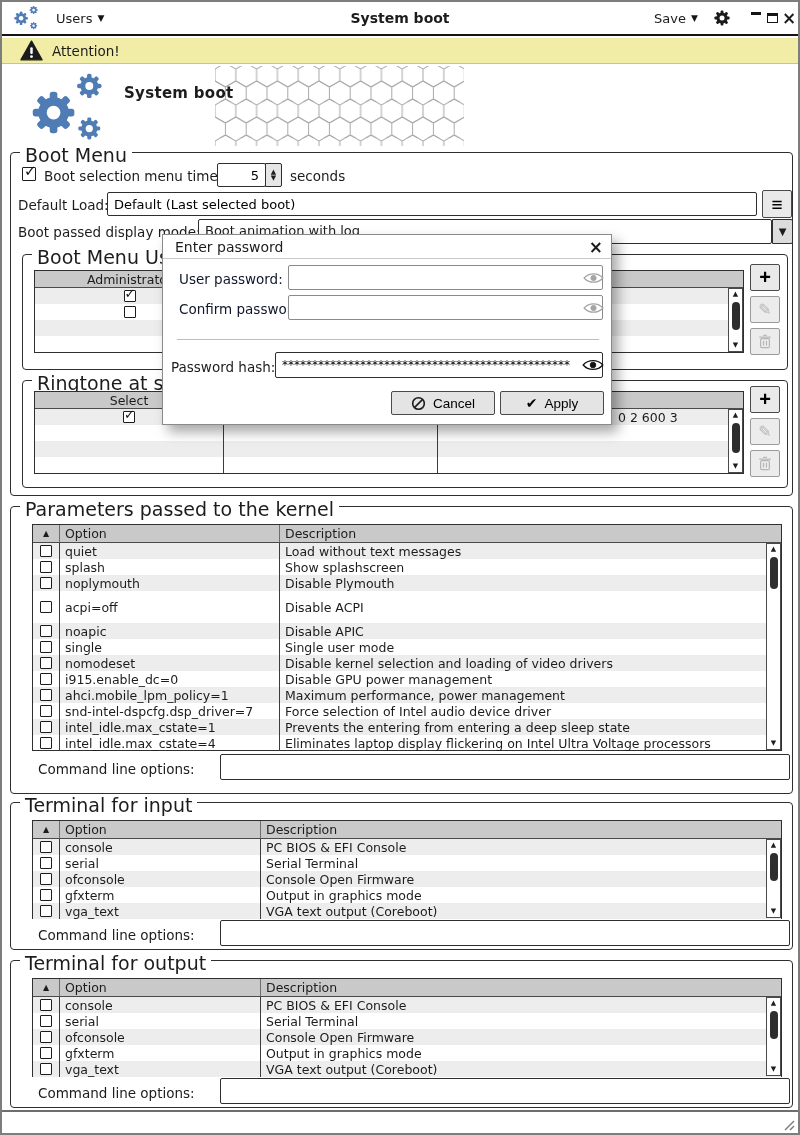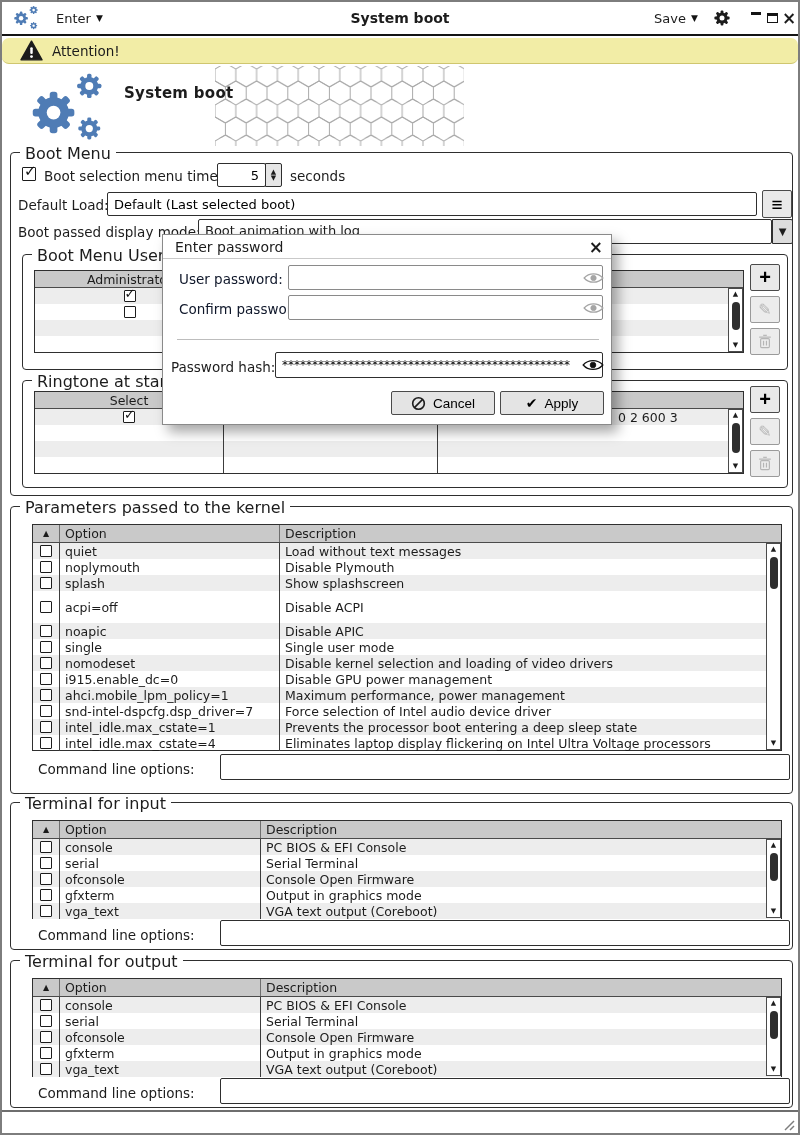--- a/index.html
+++ b/index.html
@@ -12,31 +12,31 @@
   #titlebar { left:0; top:0; width:796px; height:34px; background:#fff; border-bottom:2px solid #141414; }
   #titlebar .tb-item { position:absolute; top:0; height:32px; display:flex; align-items:center; gap:5px; }
   .caret { font-size:9px; color:#141414; }
   #win-title { left:0; width:100%; justify-content:center; font-weight:bold; font-size:14px; pointer-events:none; }
   .winbtn { position:absolute; top:0; height:32px; width:16px; display:flex; align-items:center; justify-content:center; cursor:default; }
   .dash { width:10px; height:3px; background:#141414; transform:translateY(-5px); }
   .maxbox { width:11px; height:10px; border:1.5px solid #141414; border-top:3.5px solid #141414; }
   .xglyph { font-size:17px; font-weight:bold; line-height:1; }
 
   
-  #attention { left:0; top:36px; width:796px; height:26px; background:#f2eda6; border-bottom:1px solid #cfc66f; display:flex; align-items:center; padding-left:18px; gap:9px;border-radius:7px; }
+  #attention { left:0; top:36px; width:796px; height:26px; background:#f2eda6; border-bottom:1px solid #cfc66f; display:flex; align-items:center; padding-left:18px; gap:9px; }
   #attention span { font-size:13.5px; }
 
   
   #hexwrap { left:213px; top:64px; }
   #hdr-title { left:122px; top:82px; font-weight:bold; font-size:15px; letter-spacing:.3px; }
   #hdr-sub { left:122px; top:110px; font-weight:bold; font-size:13.5px; }
 
   
   .fset { position:absolute; border:1.6px solid #2e2e2e; border-radius:4px; }
-  .legend { position:absolute; top:-9px; left:9px; background:#fff; padding:0 5px; font-size:16px; white-space:nowrap; }
+  .legend { position:absolute; top:-9px; left:9px; background:#fff; padding:0 5px; font-size:19px; white-space:nowrap; }
 
   
   .lbl { position:absolute; font-size:13.5px; white-space:nowrap; }
   .tinput { position:absolute; border:1.6px solid #2e2e2e; background:#fff; font-family:inherit; font-size:13px; padding:0 6px; border-radius:2px; }
   .cb { display:inline-block; width:14px; height:14px; border:1.6px solid #1c1c1c; background:#fff; position:relative; border-radius:1px; }
   .cb i { position:absolute; left:1px; top:-6px; font-style:normal; font-weight:bold; font-size:15px; color:#111; }
   .cb.small { width:12px; height:12px; }
   .cb.small i { font-size:13px; top:-5px; left:0; }
   .spinfield { text-align:right; }
   .stepper { position:absolute; width:17px; background:#e6e6e6; border:1.6px solid #2e2e2e; border-left:1.2px solid #2e2e2e; display:flex; flex-direction:column; align-items:center; justify-content:center; line-height:6px; font-size:7px; border-radius:0 2px 2px 0; cursor:default; }
@@ -107,21 +107,21 @@
   
   <div class="abs" id="titlebar">
     <div class="tb-item" style="left:10px">
       <svg width="32" height="30" viewBox="0 0 110 104">
         <use href="#gear" fill="#4f7cb5" transform="translate(0,22) scale(0.62)"></use>
         <use href="#gear" fill="#4f7cb5" transform="translate(56,6) scale(0.37)"></use>
         <use href="#gear" fill="#4f7cb5" transform="translate(58,62) scale(0.33)"></use>
       </svg>
     </div>
     <div class="tb-item" style="left:54px">
-      <span>Enter</span>
+      <span>Users</span>
       <span class="caret">▼</span>
     </div>
     <div class="tb-item" id="win-title">System boot</div>
     <div class="tb-item" style="left:652px">
       <span>Save</span>
       <span class="caret">▼</span>
     </div>
     <div class="tb-item" style="left:710px">
       <svg width="20" height="20" viewBox="0 0 100 100">
           <use href="#gear" fill="#1c1c1c"></use>
@@ -336,32 +336,32 @@
             <span class="cb small"></span>
           </span>
           <span class="cell">quiet</span>
           <span class="cell">Load without text messages</span>
         </div>
 
         <div class="trow" style="grid-template-columns:27px 220px 1fr; height:16px">
           <span class="cell c-center">
             <span class="cb small"></span>
           </span>
+          <span class="cell">splash</span>
+          <span class="cell">Show splashscreen</span>
+        </div>
+
+        <div class="trow" style="grid-template-columns:27px 220px 1fr; height:16px">
+          <span class="cell c-center">
+            <span class="cb small"></span>
+          </span>
           <span class="cell">noplymouth</span>
           <span class="cell">Disable Plymouth</span>
         </div>
 
-        <div class="trow" style="grid-template-columns:27px 220px 1fr; height:16px">
-          <span class="cell c-center">
-            <span class="cb small"></span>
-          </span>
-          <span class="cell">splash</span>
-          <span class="cell">Show splashscreen</span>
-        </div>
-
         <div class="trow" style="grid-template-columns:27px 220px 1fr; height:32px">
           <span class="cell c-center">
             <span class="cb small"></span>
           </span>
           <span class="cell">acpi=off</span>
           <span class="cell">Disable ACPI</span>
         </div>
 
         <div class="trow" style="grid-template-columns:27px 220px 1fr; height:16px">
           <span class="cell c-center">
@@ -410,21 +410,21 @@
           </span>
           <span class="cell">snd-intel-dspcfg.dsp_driver=7</span>
           <span class="cell">Force selection of Intel audio device driver</span>
         </div>
 
         <div class="trow" style="grid-template-columns:27px 220px 1fr; height:16px">
           <span class="cell c-center">
             <span class="cb small"></span>
           </span>
           <span class="cell">intel_idle.max_cstate=1</span>
-          <span class="cell">Prevents the processor boot entering a deep sleep state</span>
+          <span class="cell">Prevents the entering from entering a deep sleep state</span>
         </div>
 
         <div class="trow" style="grid-template-columns:27px 220px 1fr; height:16px">
           <span class="cell c-center">
             <span class="cb small"></span>
           </span>
           <span class="cell">intel_idle.max_cstate=4</span>
           <span class="cell">Eliminates laptop display flickering on Intel Ultra Voltage processors</span>
         </div>
       </div>

